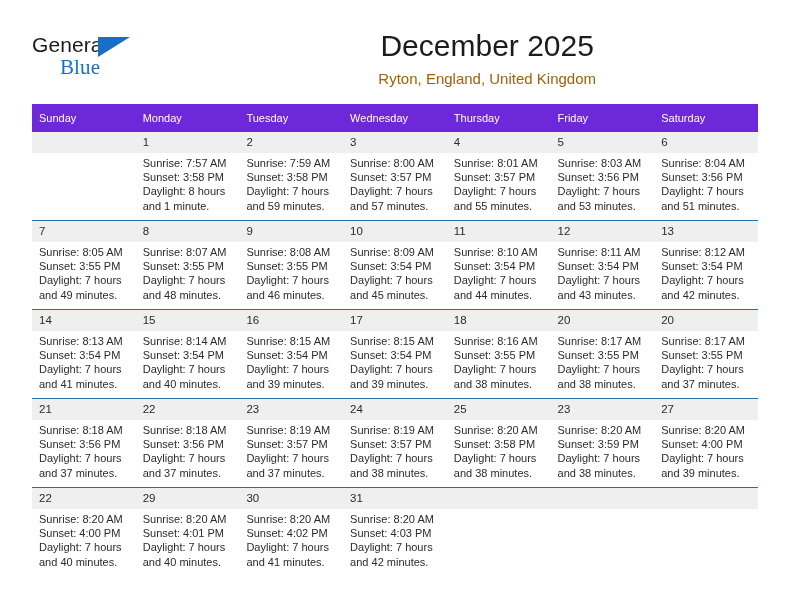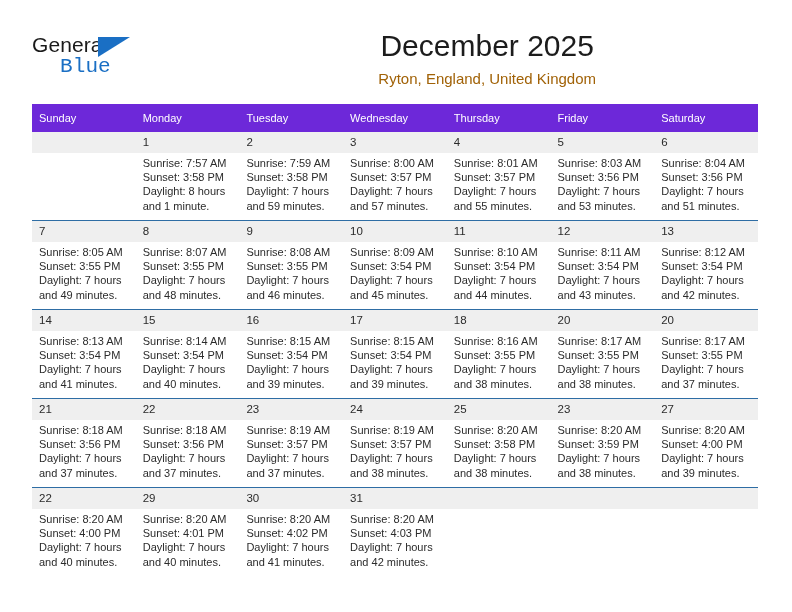--- a/index.html
+++ b/index.html
@@ -44,21 +44,21 @@
     color: #1a1a1a;
     font-family: "Liberation Sans", sans-serif;
   }
   .logo-blue {
     position: absolute;
     left: 28px;
     top: 22px;
     font-size: 21px;
     letter-spacing: 0.1px;
     color: #1a6fc4;
-    font-family: Liberation Mono, monospace;
+    font-family: Liberation Serif, serif;
   }
   .logo-flag {
     position: absolute;
     left: 66px;
     top: 4px;
     width: 0;
     height: 0;
     border-left: 32px solid #1a6fc4;
     border-bottom: 20px solid transparent;
     border-top: 0 solid transparent;

